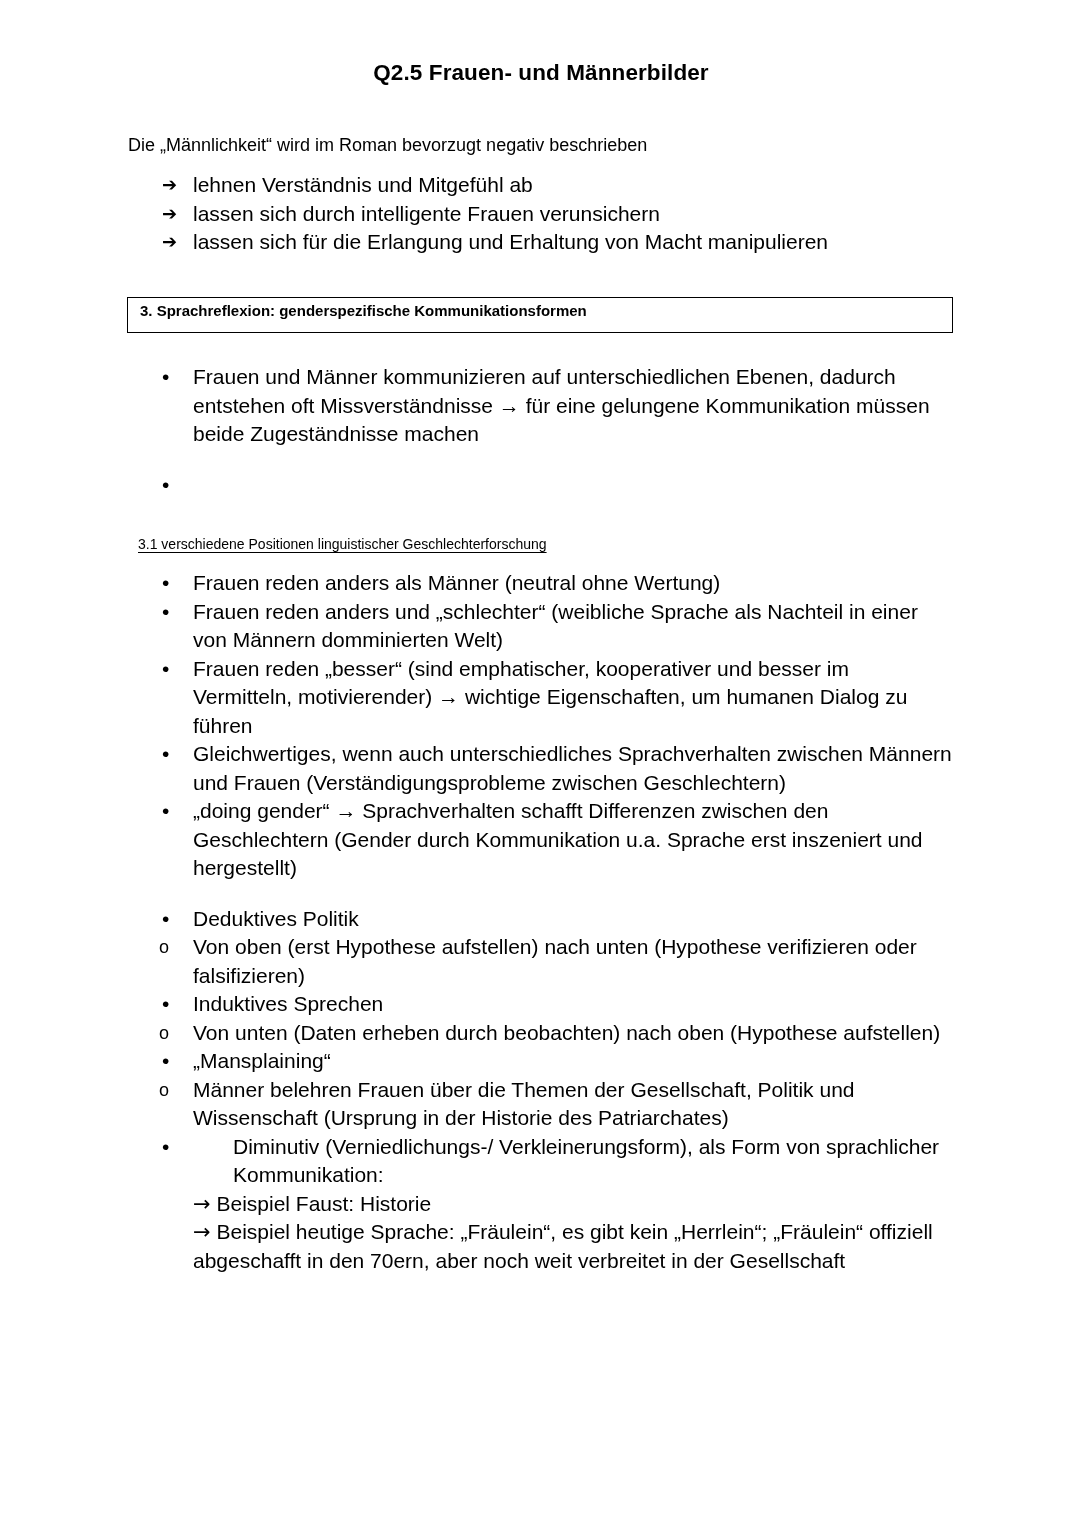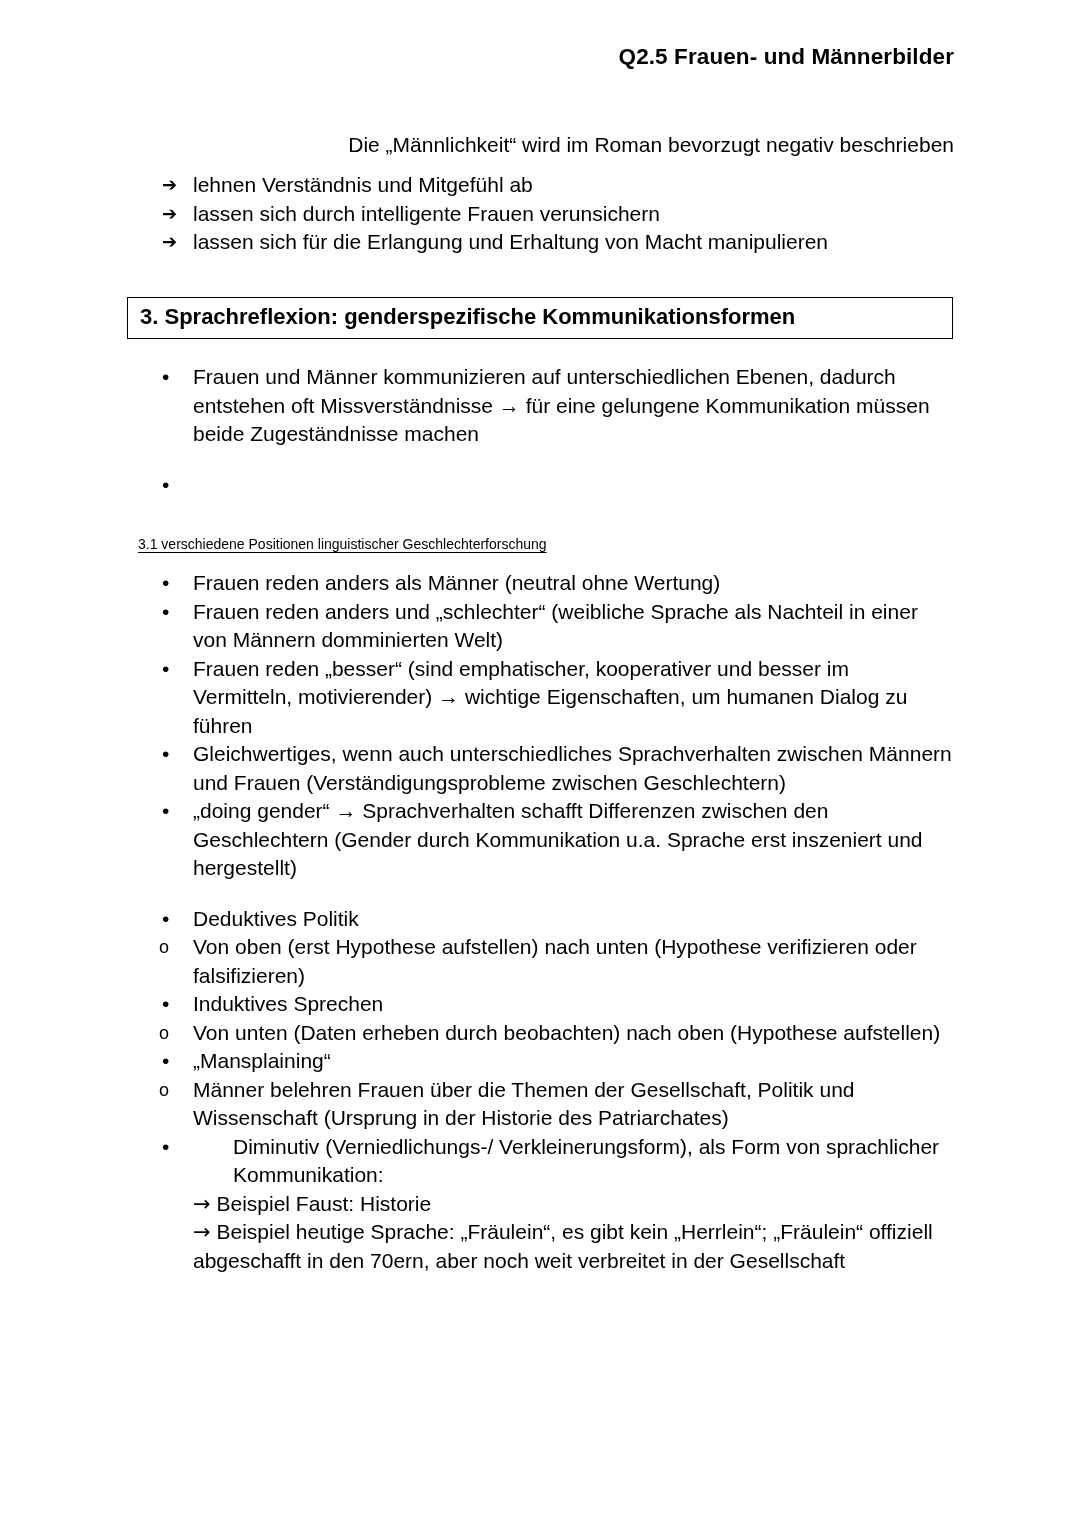--- a/index.html
+++ b/index.html
@@ -24,35 +24,34 @@
     top: 0;
     width: 1080px;
     height: 1527px;
     padding: 0;
   }
 
   
   .doc-title {
     position: absolute;
     left: 128px;
-    top: 44px;
-    width: 826px;
-    text-align: right;
+    top: 60px;
+    width: 826px;
+    text-align: center;
     font-size: 22.5px;
     font-weight: bold;
     letter-spacing: 0.1px;
   }
 
   
   .para {
     position: absolute;
     left: 128px;
-    font-size: 21px;
+    font-size: 18px;
     line-height: 28px;
-    text-align: right;
   }
   .para-intro { top: 131px; width: 826px; }
 
   
   .arrow-list {
     position: absolute;
     left: 128px;
     top: 171px;
     width: 826px;
   }
@@ -74,22 +73,22 @@
   }
 
   
   .box-heading {
     position: absolute;
     left: 127px;
     top: 297px;
     width: 826px;
     box-sizing: border-box;
     border: 1.4px solid #000000;
-    padding: 6px 0 8px 12px;
-    font-size: 22px;
+    padding: 0 0 8px 12px;
+    font-size: 15px;
     font-weight: bold;
     line-height: 26px;
   }
 
   
   .bullets {
     position: absolute;
     left: 128px;
     width: 826px;
   }

